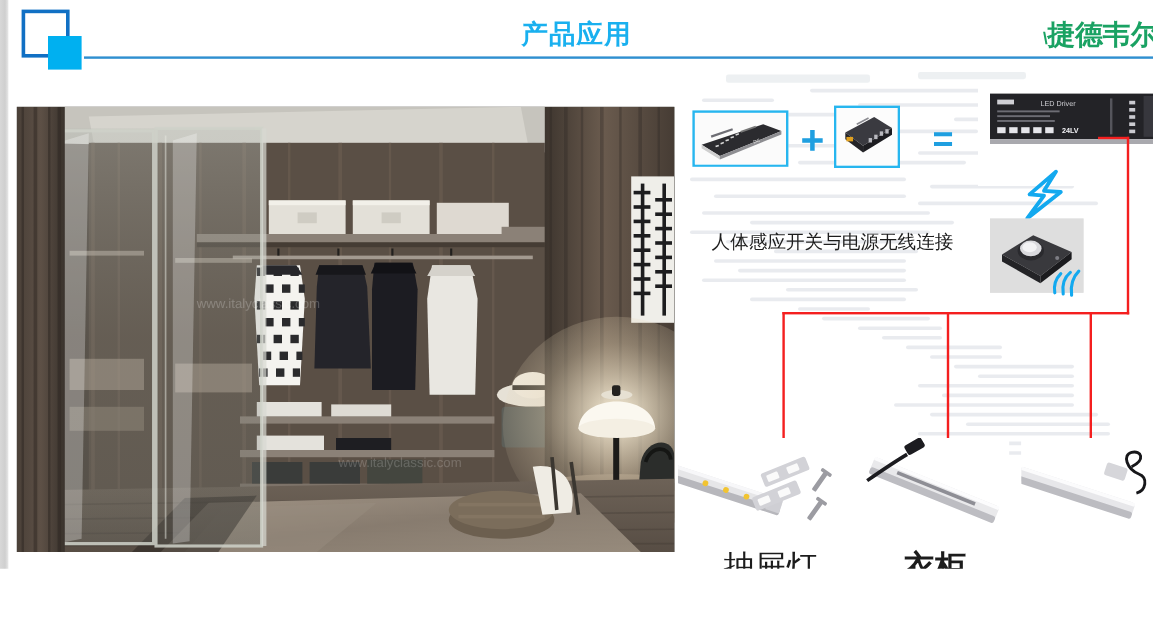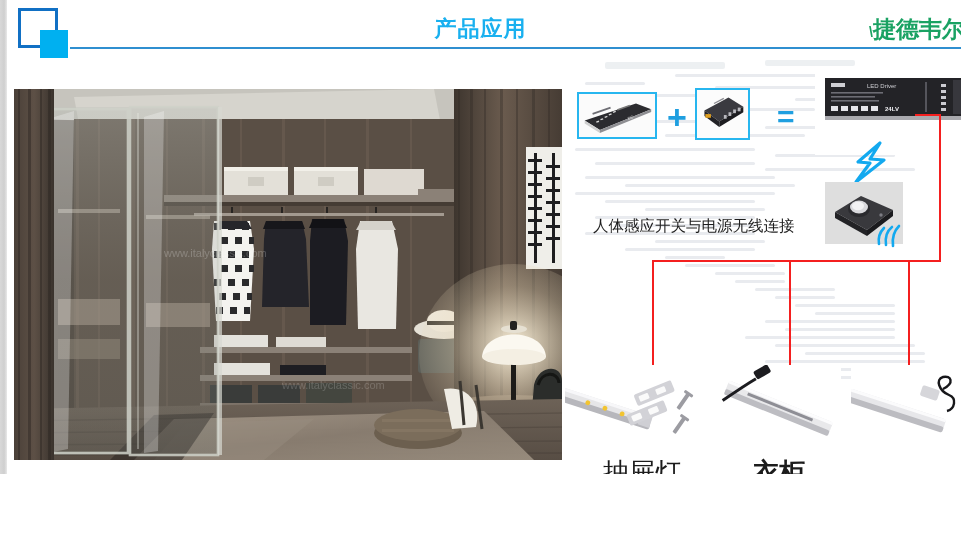--- a/index.html
+++ b/index.html
@@ -86,21 +86,21 @@
   
   .dev-pir {
     position: absolute; left: 260px; top: 122px; width: 78px; height: 62px;
     background: #dedede; overflow: hidden;
   }
 
   
   .art { position:absolute; inset:0; }
 
   .caption {
-    position: absolute; left: 28px; top: 156px;
+    position: absolute; left: 28px; top: 132px;
     font-size: 15.5px; color: #1d1d1d; white-space: nowrap;
     font-family: "Liberation Sans","DejaVu Sans",sans-serif;
   }
 
   
   .rl { position: absolute; background: #f41f1f; }
   .rl-h-top   { left: 350px; top: 54px;  width: 26px; height: 2px; }
   .rl-v-right { left: 374px; top: 54px;  width: 2px;  height: 148px; }
   .rl-h-main  { left: 87px;  top: 200px; width: 289px; height: 2px; }
   .rl-d1      { left: 87px;  top: 200px; width: 2px;  height: 105px; }

